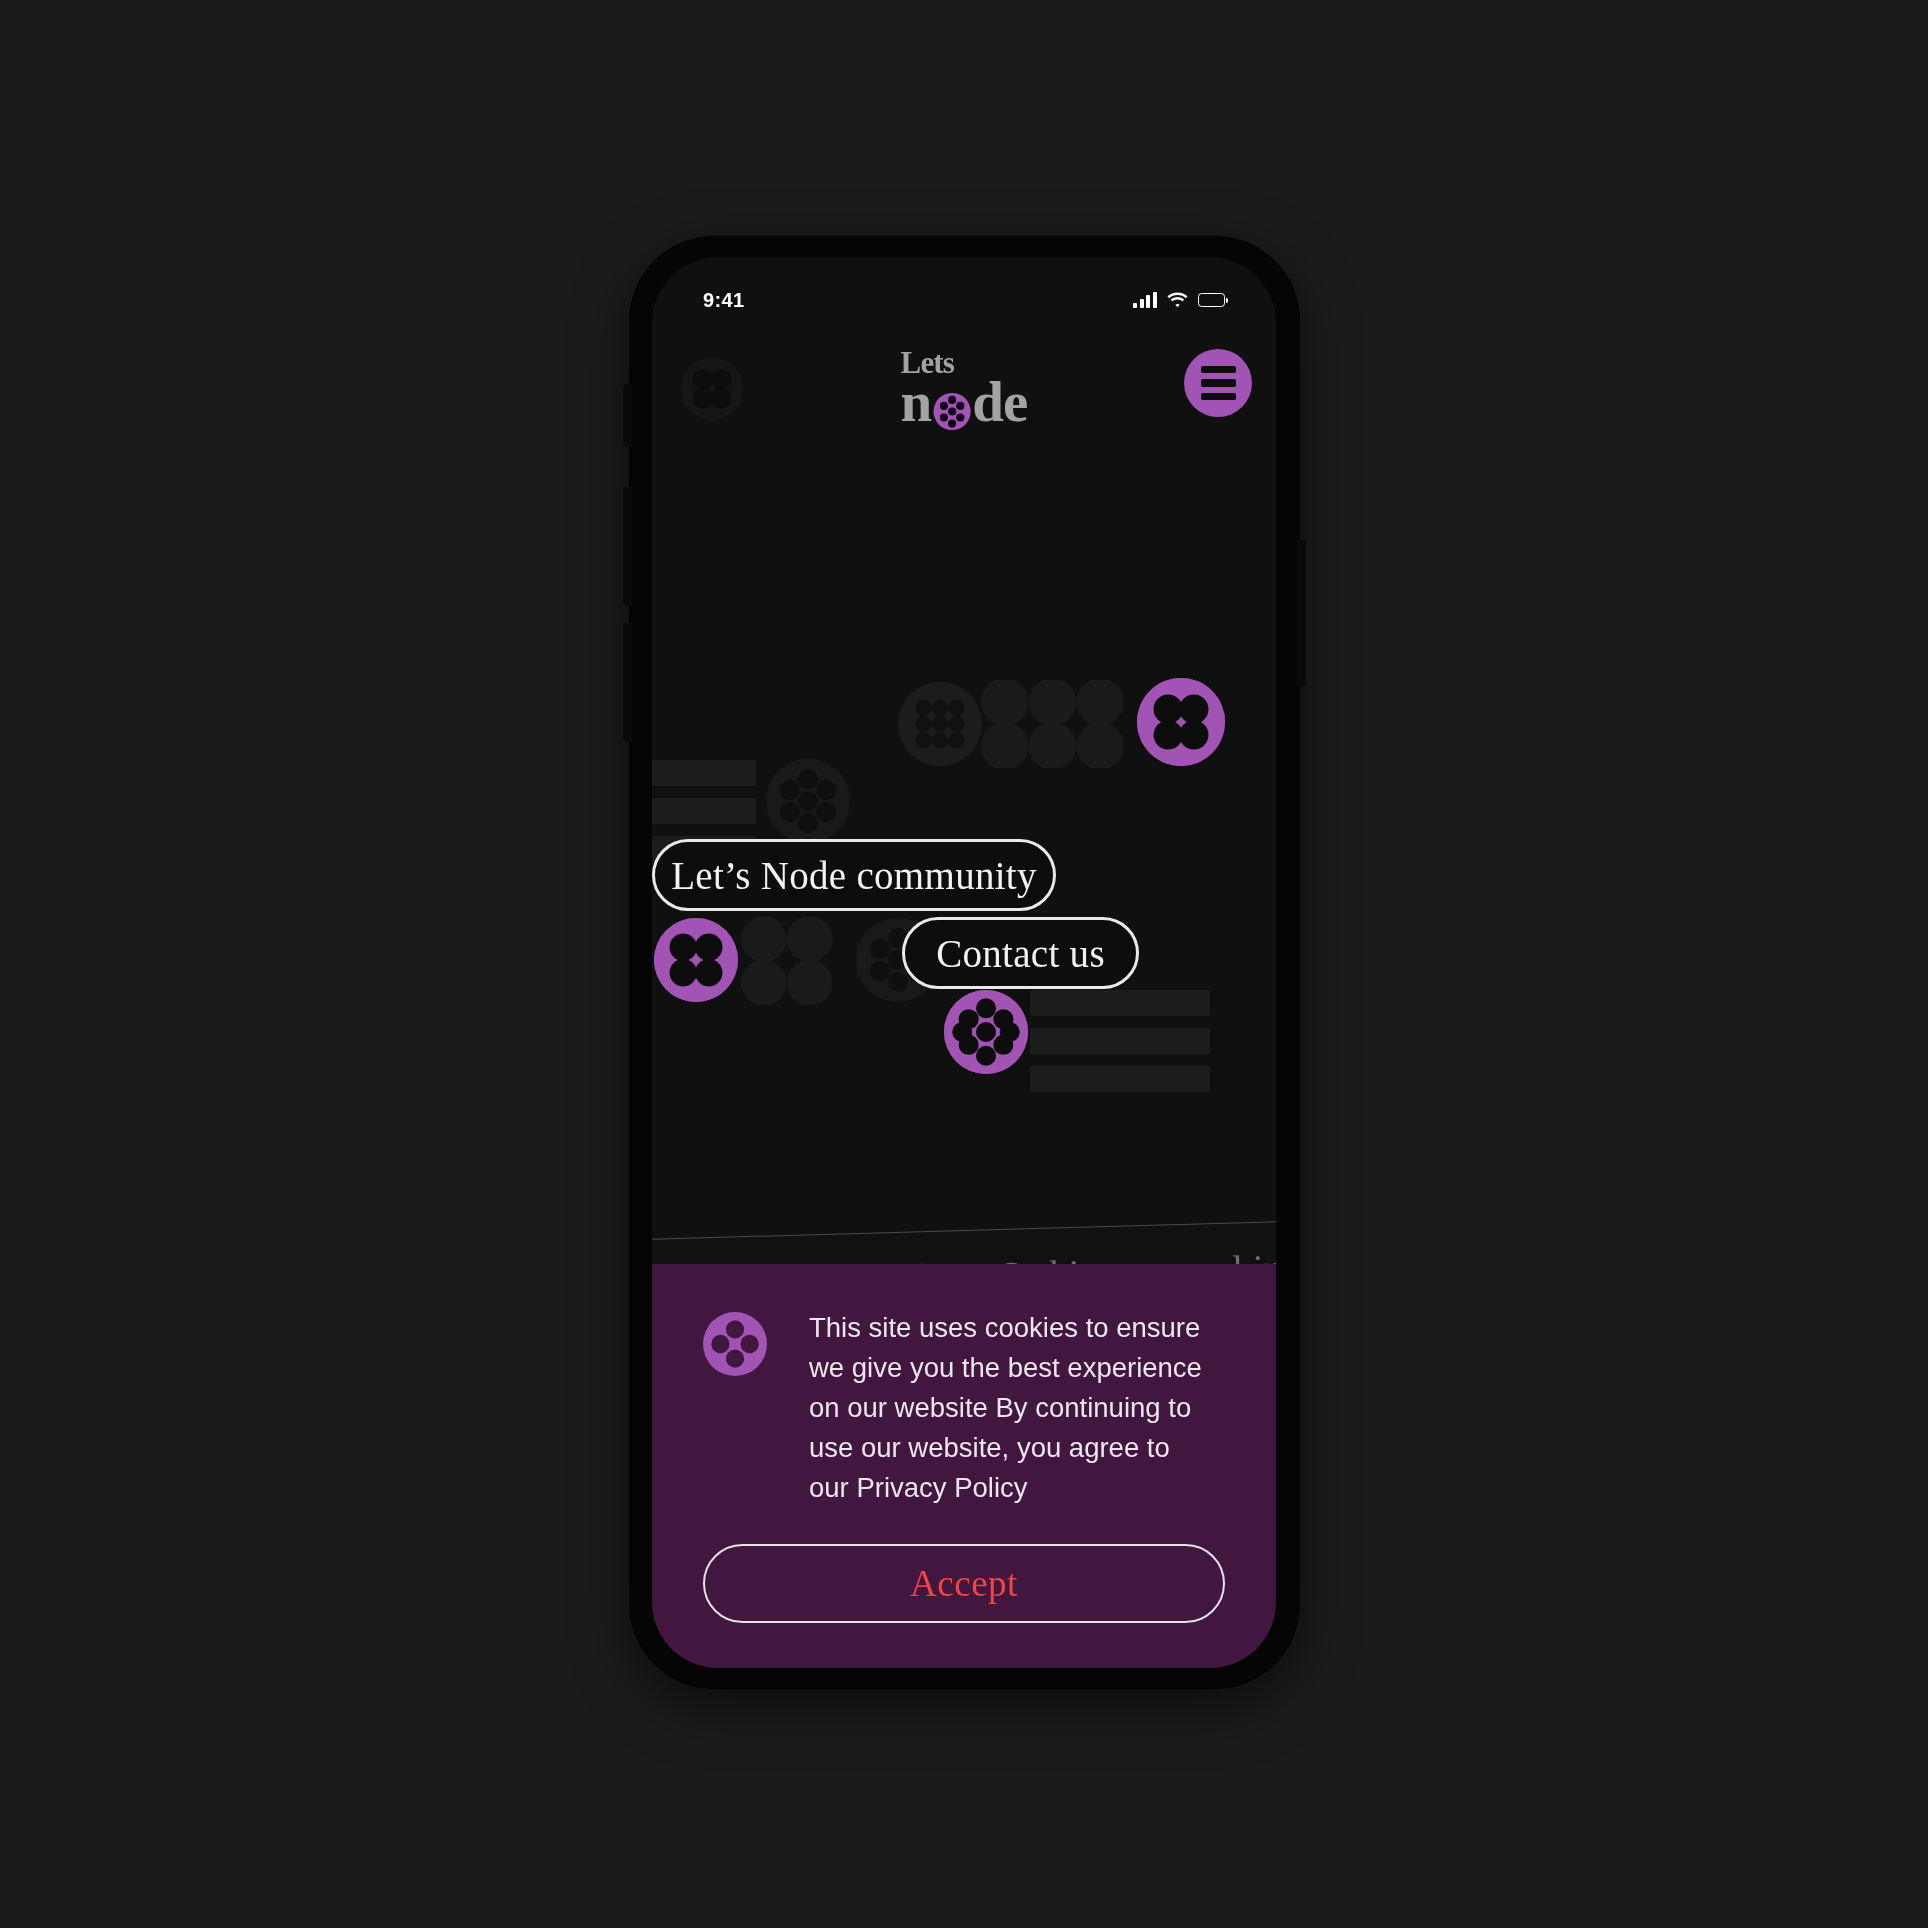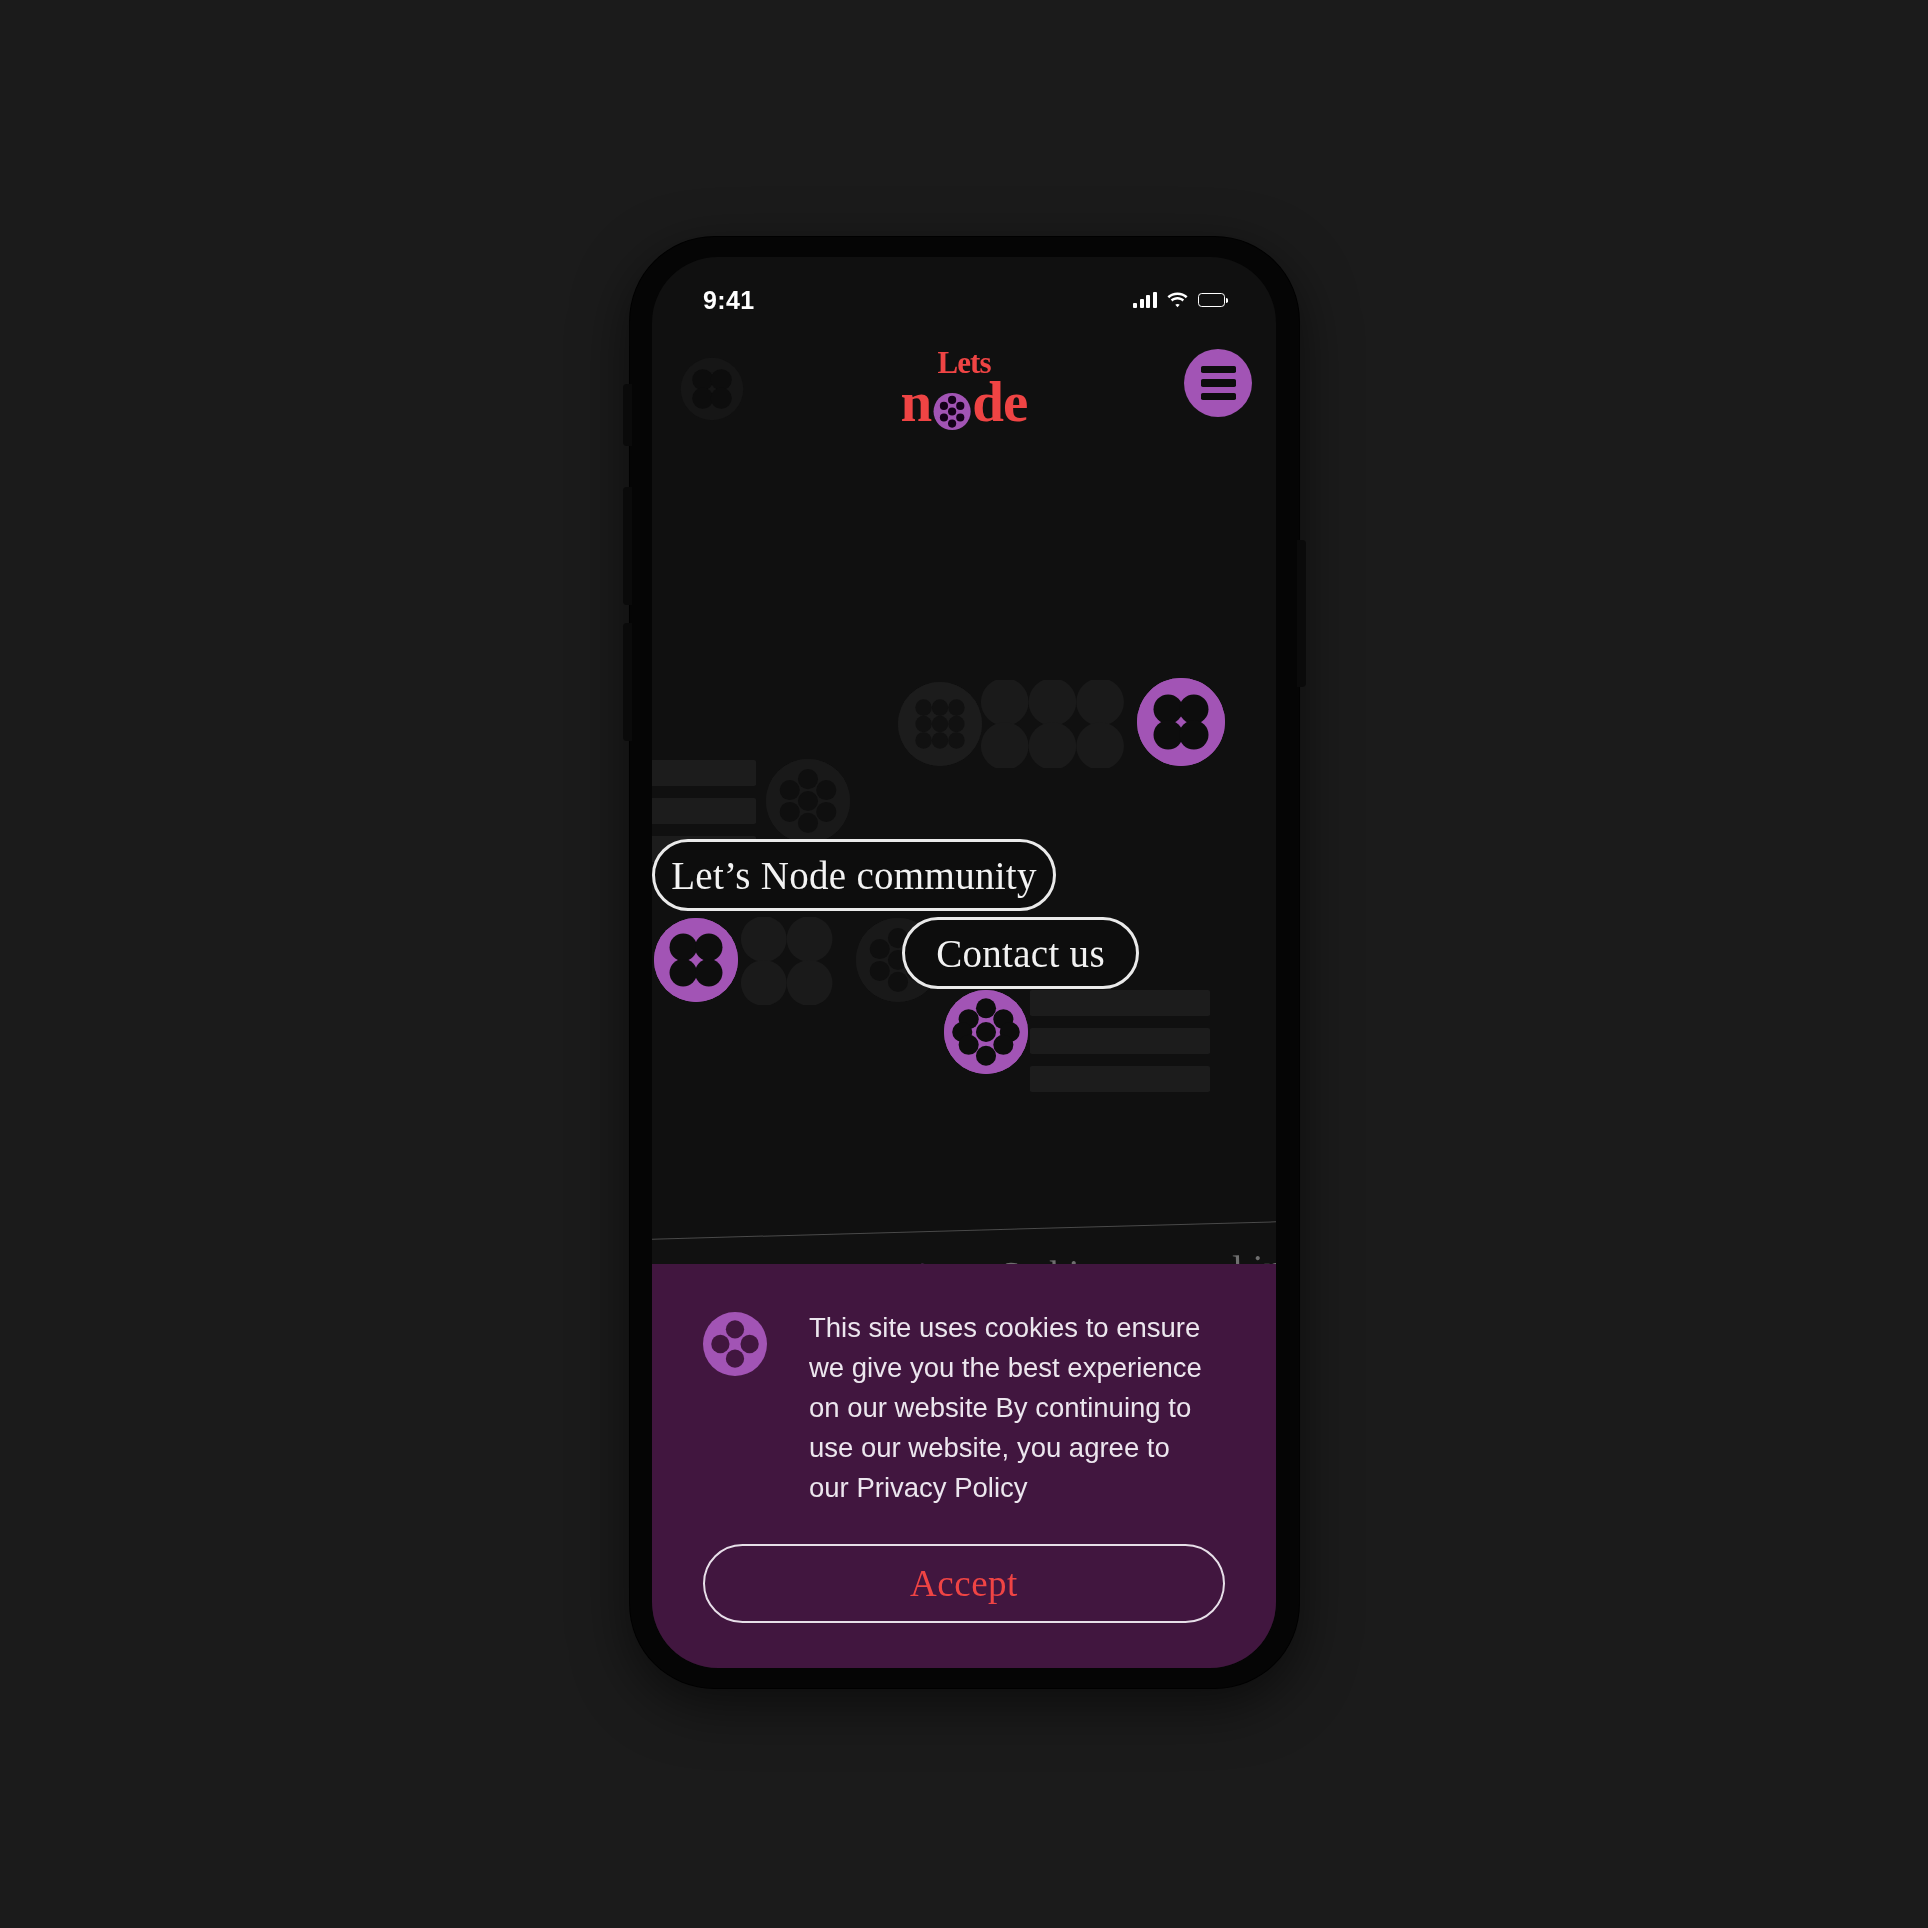--- a/index.html
+++ b/index.html
@@ -33,21 +33,21 @@
     overflow:hidden;
   }
 
   
   .statusbar{
     position:absolute;top:0;left:0;right:0;height:66px;
     display:flex;align-items:center;justify-content:space-between;
     padding:20px 51px 0 51px;box-sizing:border-box;
     color:#fff;
   }
-  .clock{font-size:25px;font-weight:700;letter-spacing:0.4px;}
+  .clock{font-size:20px;font-weight:700;letter-spacing:0.4px;}
   .status-icons{display:flex;align-items:center;gap:10px;}
   .bars{display:flex;align-items:flex-end;gap:2.8px;height:16.5px;}
   .bars i{display:block;width:3.7px;background:#fff;border-radius:0.9px;}
   .bars i:nth-child(1){height:5.5px;}
   .bars i:nth-child(2){height:9.2px;}
   .bars i:nth-child(3){height:13px;}
   .bars i:nth-child(4){height:16.5px;}
   .wifi{position:relative;width:21px;height:15.6px;}
   .wifi svg{display:block;}
   .batt{width:27.5px;height:13.8px;border:1.8px solid #fff;border-radius:3.7px;position:relative;padding:1.8px;box-sizing:border-box;}
@@ -56,21 +56,21 @@
 
   
   .header{
     position:absolute;top:81px;left:0;right:0;height:110px;
   }
   .badge-deco-left{
     position:absolute;left:26px;top:16.5px;width:68px;height:68px;
   }
   .logo{
     position:absolute;left:50%;top:11px;transform:translateX(-50%);
-    text-align:center;color:#ef4444;line-height:.92;
+    color:#a3a3a3;line-height:.92;
   }
   .logo .lets{
     font-family:"Liberation Serif", serif;
     font-size:31px;font-weight:700;letter-spacing:-0.9px;
     display:block;margin-bottom:-1.8px;
   }
   .logo .node{
     font-family:"Liberation Serif", serif;
     font-size:57px;font-weight:700;letter-spacing:-0.9px;
     display:flex;align-items:center;justify-content:center;gap:0px;

